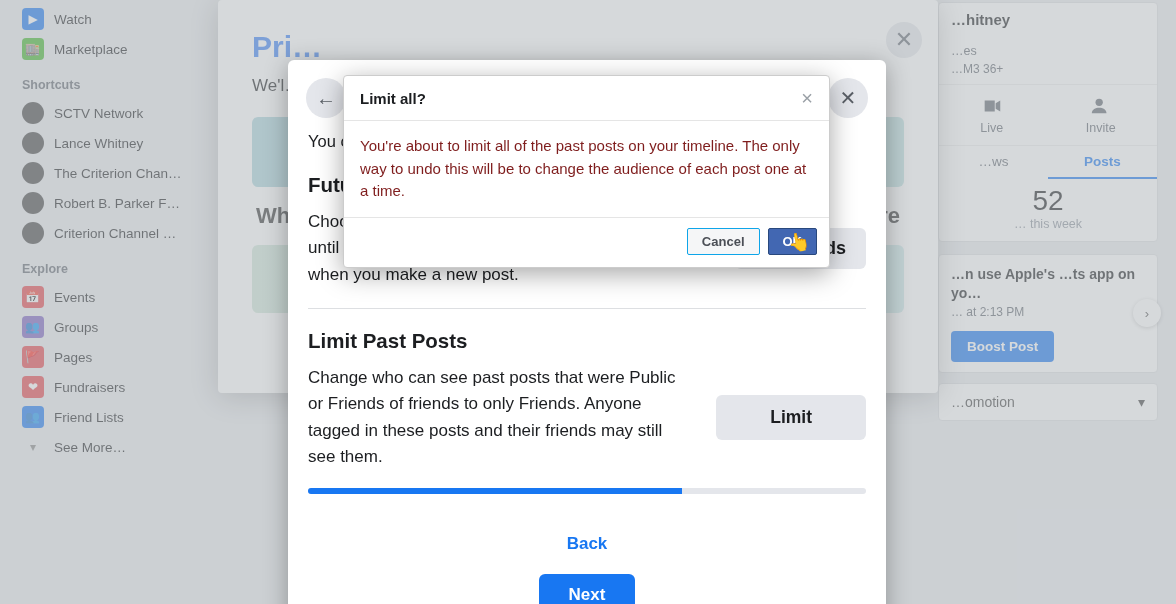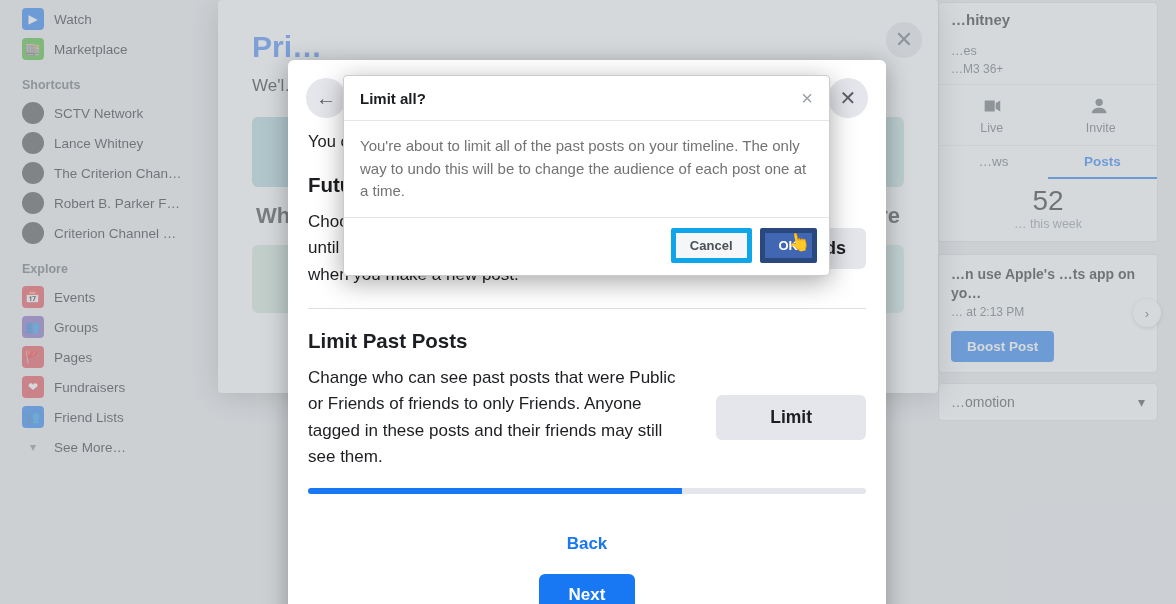--- a/index.html
+++ b/index.html
@@ -71,23 +71,23 @@
   .progress > div { height:100%; background:#1877f2; width:67%; }
   .inner-footer { display:flex; justify-content:flex-end; align-items:center; gap: 10px; padding: 18px 22px 20px; flex-direction: column; }
   .btn-back { color:#1877f2; font-size:17px; font-weight:700; background:transparent; border:none; padding:10px 18px; cursor:pointer; border-radius:6px; }
   .btn-next { background:#1877f2; color:#fff; font-size:17px; font-weight:700; border:none; padding: 11px 30px; border-radius:6px; cursor:pointer; }
 
   
   .confirm { position:absolute; left: 343px; top: 75px; width: 487px; background:#fff; border:1px solid #ccc; border-radius:4px; box-shadow: 0 6px 26px rgba(0,0,0,0.35); z-index: 10; }
   .confirm-head { display:flex; align-items:center; justify-content:space-between; padding: 12px 16px; border-bottom:1px solid #e5e5e5; }
   .confirm-title { font-size:15px; font-weight:700; color:#1c1e21; }
   .confirm-x { font-size:20px; color:#9aa0a6; cursor:pointer; line-height:1; }
-  .confirm-body { padding: 14px 16px; font-size:15px; line-height:1.5; color:#737373; border-bottom:1px solid #e5e5e5; }
+  .confirm-body { padding: 14px 16px; font-size:15px; line-height:1.5; color:#7f1d1d; border-bottom:1px solid #e5e5e5; }
   .confirm-foot { display:flex; justify-content:flex-end; gap:8px; padding:10px 12px 12px; }
-  .fb-btn { font-size:13px; font-weight:700; padding:5px 14px; border-radius:2px; cursor:pointer; border:5px solid #0ea5e9; background:#f5f6f7; color:#4b4f56; }
+  .fb-btn { font-size:13px; font-weight:700; padding:5px 14px; border-radius:2px; cursor:pointer; border:1px solid #0ea5e9; background:#f5f6f7; color:#4b4f56; }
   .fb-btn.primary { background:#4267B2; border-color:#29487d; color:#fff; }
   .cursor { position:absolute; left: 788px; top: 232px; z-index: 11; font-size:18px; transform: rotate(-10deg); pointer-events:none; }
 </style>
 </head>
 <body>
 
 <div class="left-rail">
   <div class="rail-item">
       <div class="rail-icon watch">▶</div>
       <span>Watch</span>

